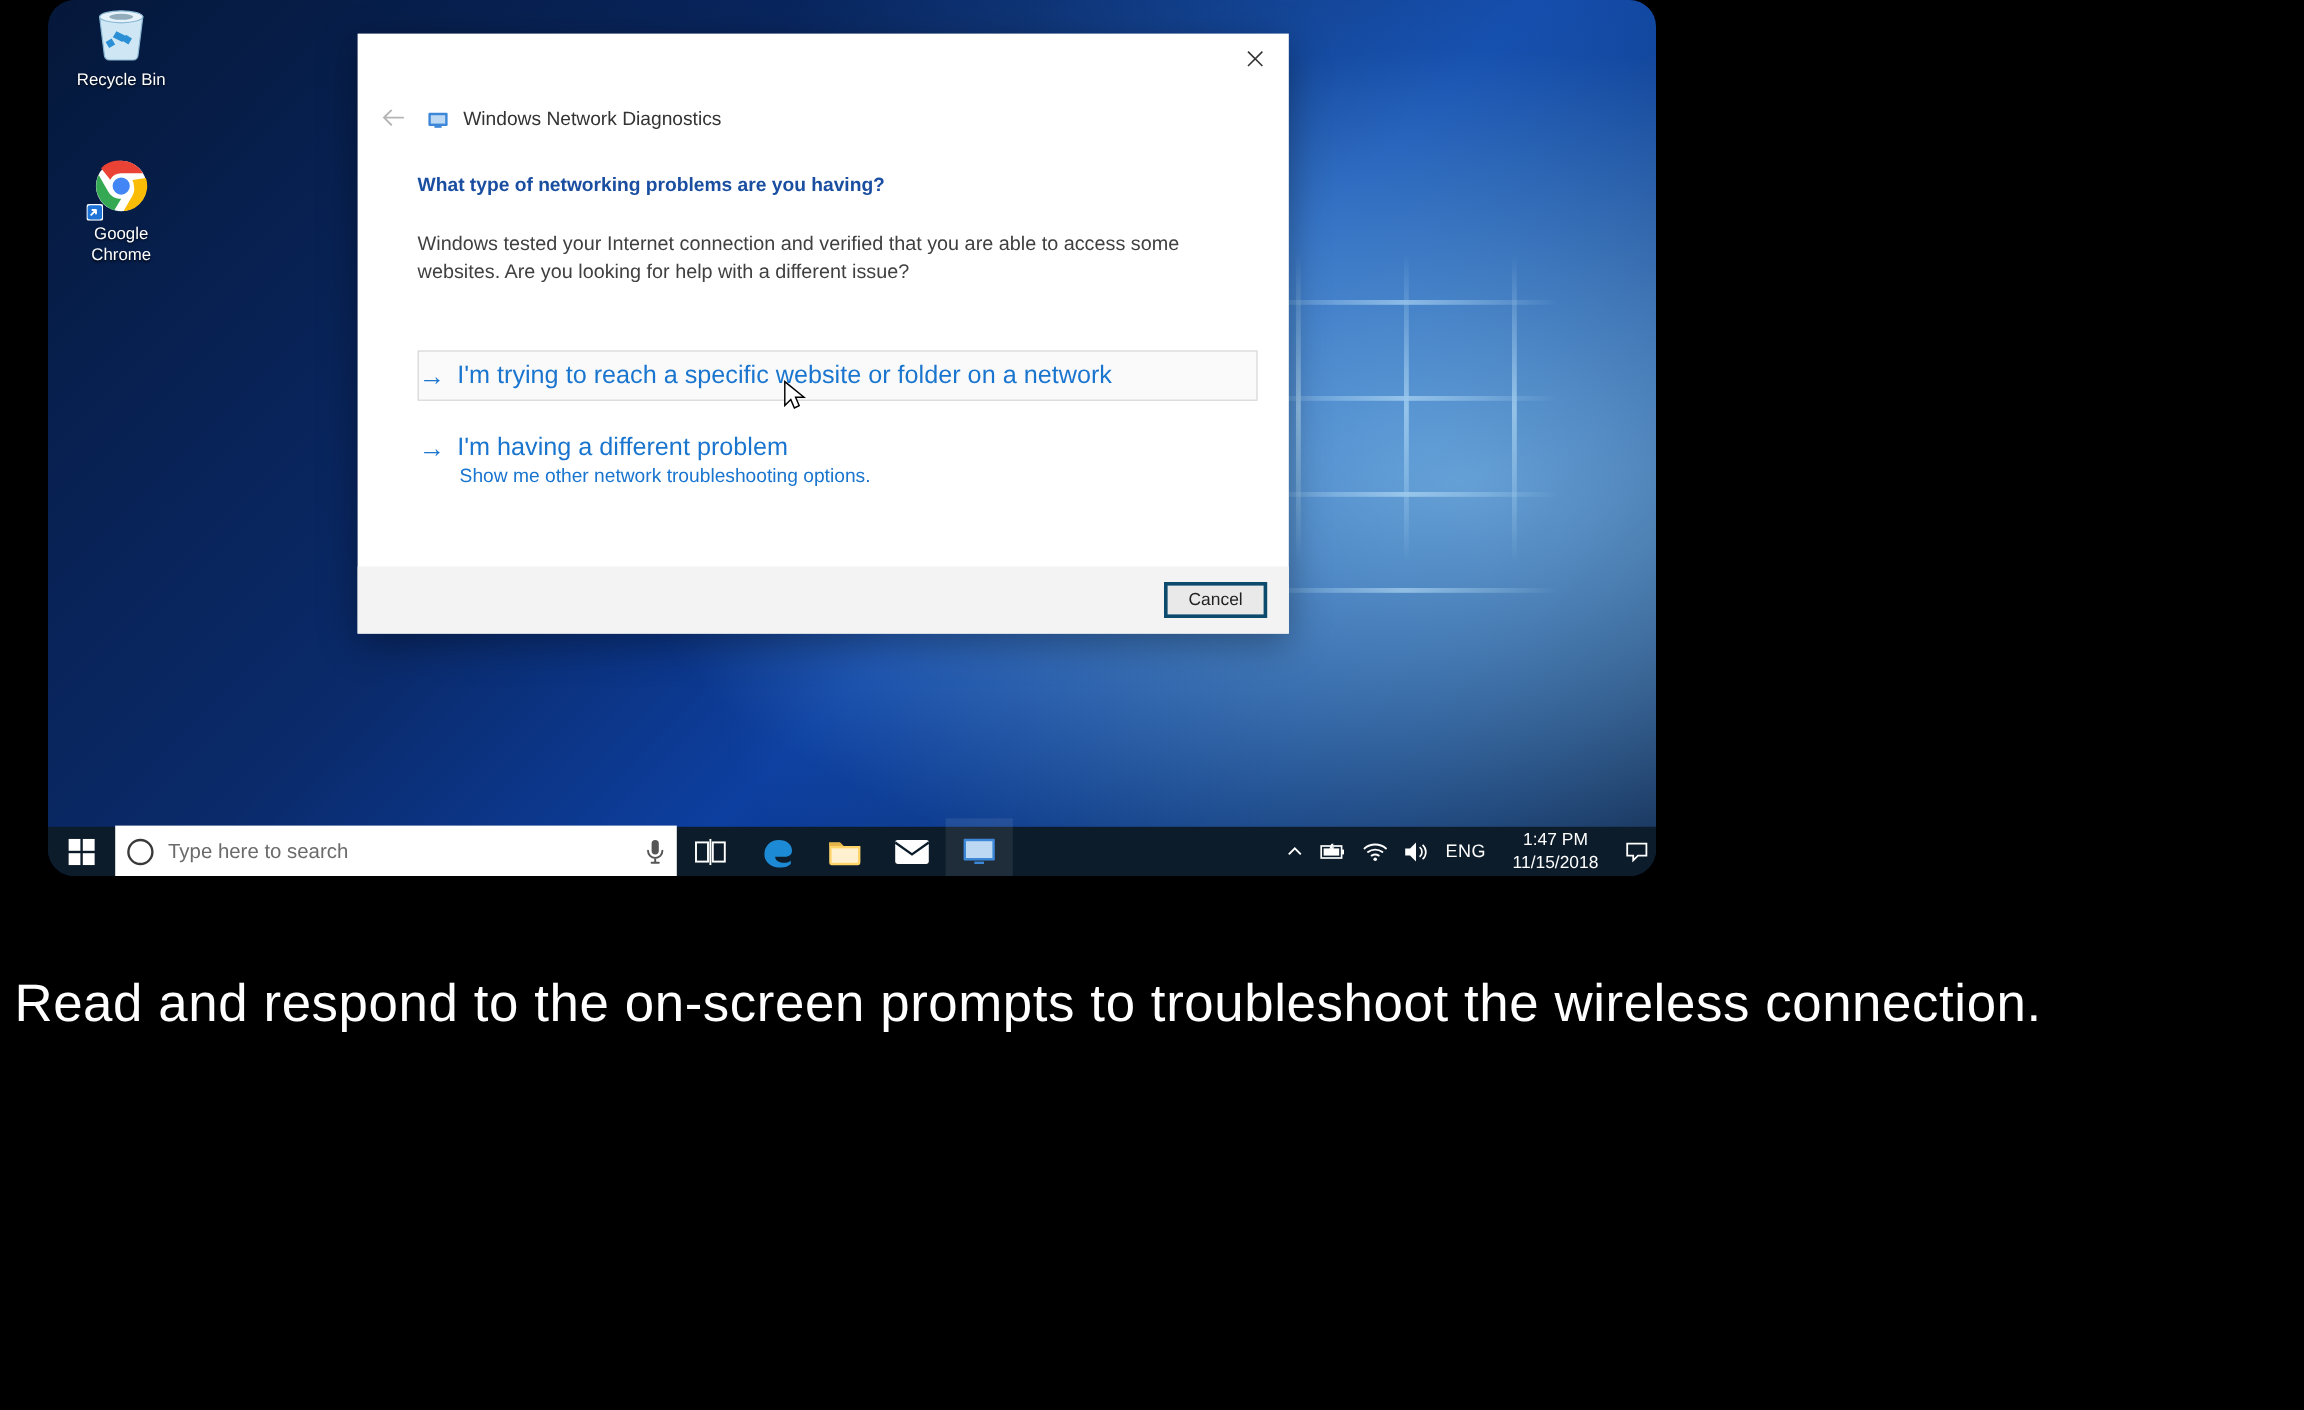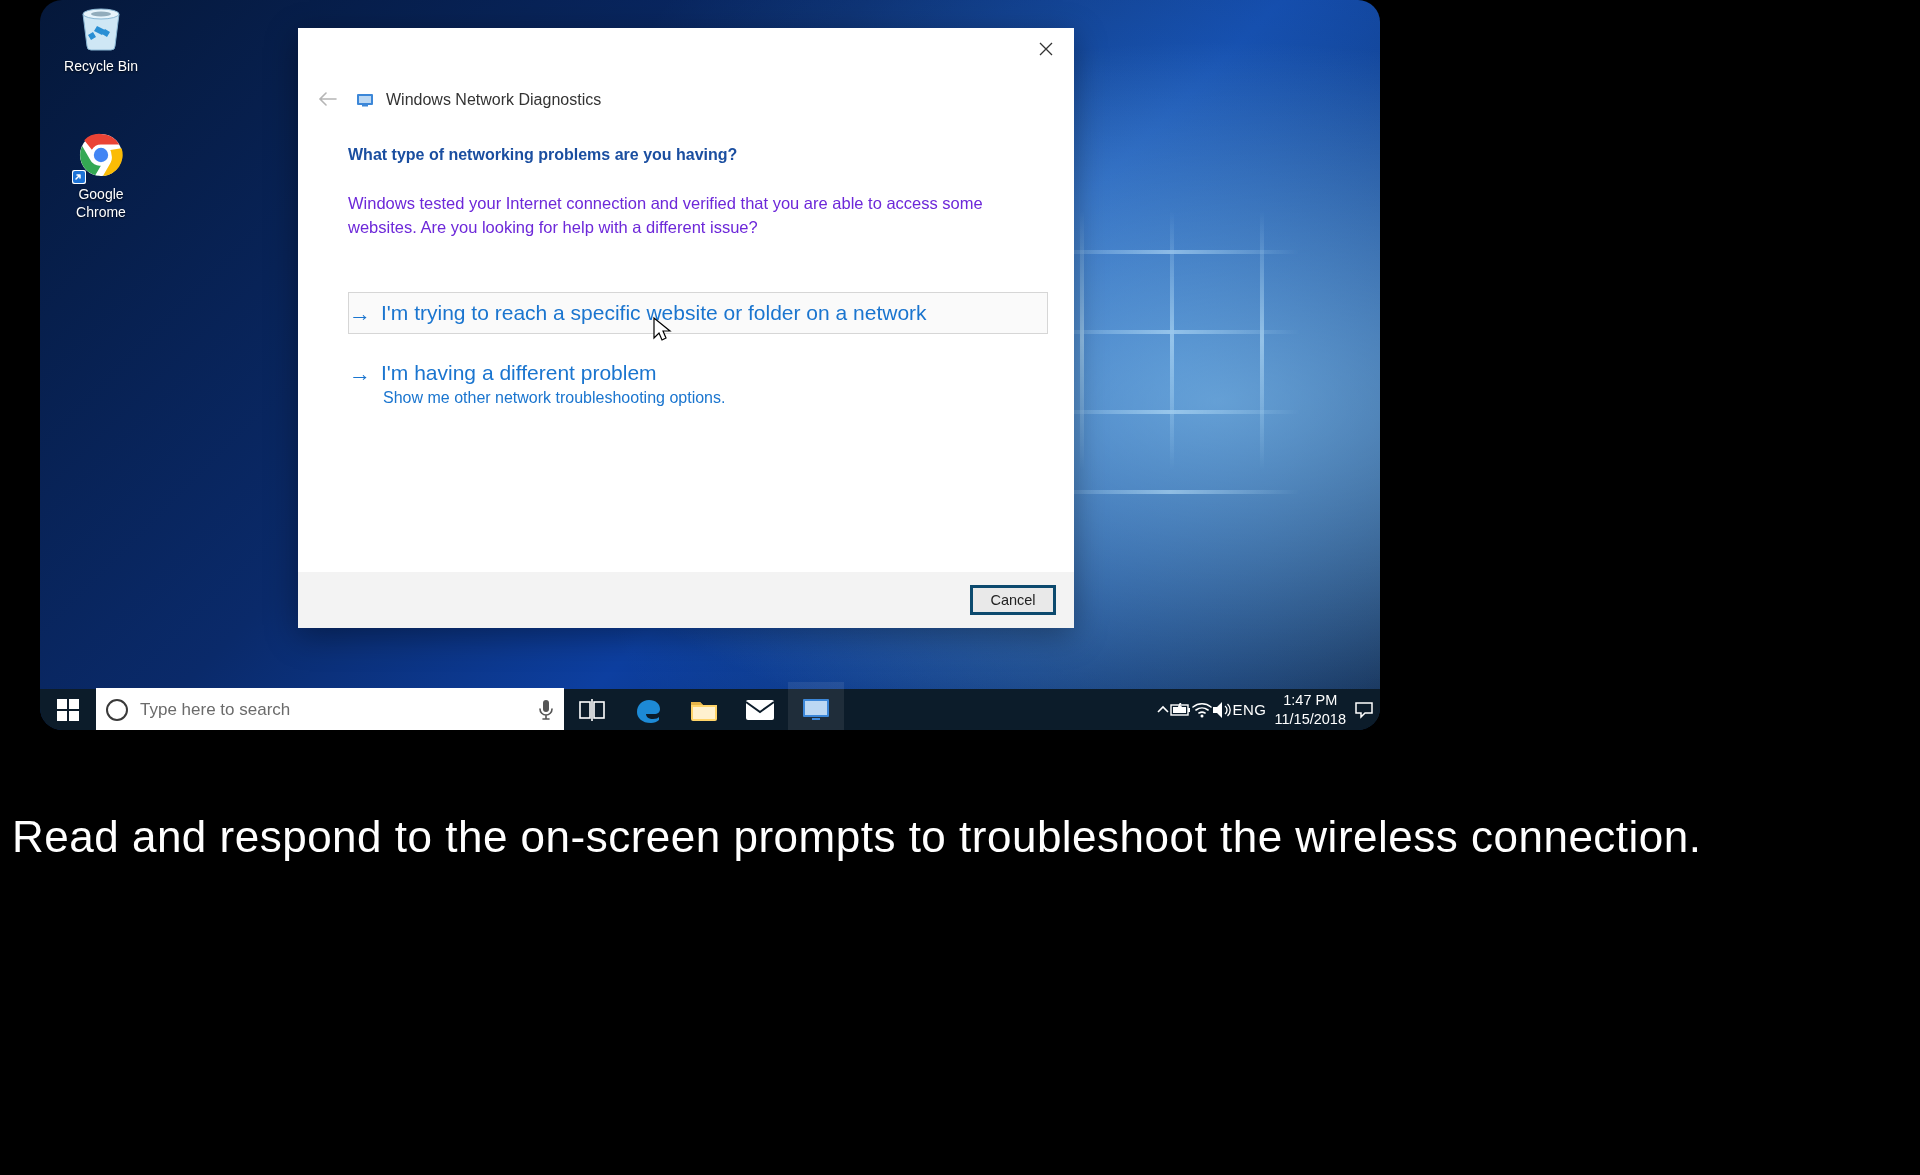--- a/index.html
+++ b/index.html
@@ -31,30 +31,30 @@
   .lightbars div { position:absolute; background:linear-gradient(90deg, rgba(200,235,255,0) 0%, rgba(200,235,255,.9) 50%, rgba(200,235,255,0) 100%); height:4px; width:260px; filter: blur(.5px); }
   .lightbars .v { width:4px; height:260px; background:linear-gradient(180deg, rgba(200,235,255,0), rgba(200,235,255,.9), rgba(200,235,255,0)); }
 
   
   .desk-icon { position:absolute; width:94px; text-align:center; color:#fff; font-size:14px; text-shadow:0 1px 2px rgba(0,0,0,.8); cursor:default; }
   .desk-icon .glyph { width:54px; height:54px; margin:0 auto 4px; display:flex; align-items:center; justify-content:center; }
   .desk-icon .label { line-height:1.25; }
 
   
   .dialog {
-    position:absolute; left:258px; top:28px; width:776px; height:600px;
+    position:absolute; left:258px; top:28px; width:776px; height:500px;
     background:#fff; box-shadow:0 8px 30px rgba(0,0,0,.35);
   }
   .dialog .close { position:absolute; top:6px; right:8px; width:40px; height:30px; display:flex; align-items:center; justify-content:center; color:#333; font-size:18px; }
   .dialog .crumb { position:absolute; top:58px; left:14px; display:flex; align-items:center; gap:12px; color:#333; font-size:16px; }
   .dialog .crumb .back { color:#9a9a9a; font-size:20px; padding:2px 6px; }
   .dialog .crumb .ico { width:18px; height:18px; display:inline-flex; align-items:center; justify-content:center; }
   .dialog .body { position:absolute; left:50px; right:26px; top:118px; }
   .dialog h1 { color:#1a4ea0; font-weight:700; font-size:16px; margin-bottom:28px; }
-  .dialog p.lead { color:#6d28d9; font-size:16.5px; line-height:1.45; margin-bottom:52px; max-width:640px; }
+  .dialog p.lead { color:#404040; font-size:16.5px; line-height:1.45; margin-bottom:52px; max-width:640px; }
   .opt { border:1px solid transparent; padding:8px 4px 8px 0; cursor:pointer; }
   .opt.hover { border:1px solid #d6d6d6; background:#fafafa; }
   .opt .row { display:flex; align-items:flex-start; gap:10px; }
   .opt .arrow { color:#1a75cf; font-size:22px; line-height:1; margin-top:2px; }
   .opt .ttl { color:#1a75cf; font-size:21px; }
   .opt .sub { color:#1a75cf; font-size:16px; margin-left:34px; margin-top:4px; }
   .opt + .opt { margin-top:18px; }
   .dialog .footer { position:absolute; left:0; right:0; bottom:0; height:56px; background:#f3f3f3; display:flex; align-items:center; justify-content:flex-end; padding-right:18px; }
   .dialog .footer button { min-width:86px; height:30px; background:#e9e9e9; border:3px solid #0c4a6e; font-size:14.5px; color:#222; }
 
@@ -64,21 +64,21 @@
   
   .taskbar { position:absolute; left:0; right:0; bottom:0; height:41px; background:#0c1c2a; display:flex; align-items:center; color:#fff; }
   .taskbar .start { width:56px; height:56px; display:flex; align-items:center; justify-content:center; }
   .searchbox { flex:0 0 468px; height:44px; background:#fff; display:flex; align-items:center; padding:0 10px; gap:12px; }
   .searchbox .cortana { width:22px; height:22px; border:2.5px solid #3a3a3a; border-radius:50%; }
   .searchbox .mic { margin-left:auto; color:#555; }
   .searchbox span.ph { color:#6b6b6b; font-size:17px; }
   .tb-btn { width:56px; height:56px; display:flex; align-items:center; justify-content:center; position:relative; }
   .tb-btn.active::after { content:""; position:absolute; left:6px; right:6px; bottom:0; height:3px; background:#76b9ed; }
   .tb-btn.active { background:rgba(255,255,255,.08); }
-  .tray { margin-left:auto; display:flex; align-items:center; padding:0 6px 0 14px; font-size:14px; }
+  .tray { margin-left:auto; display:flex; align-items:center; gap:14px; padding:0 6px 0 14px; font-size:14px; }
   .tray .clock { text-align:center; line-height:1.25; font-size:14.5px; margin:0 8px; }
   .tray .lang { font-size:15px; letter-spacing:.5px; }
   .tray svg, .taskbar svg { display:block; }
 
   
   .caption { position:absolute; left:0; right:0; top:812px; color:#fff; font-size:44px; font-weight:400; text-align:left; padding-left:12px; letter-spacing:.5px; white-space:nowrap; }
 </style>
 </head>
 <body>
 

